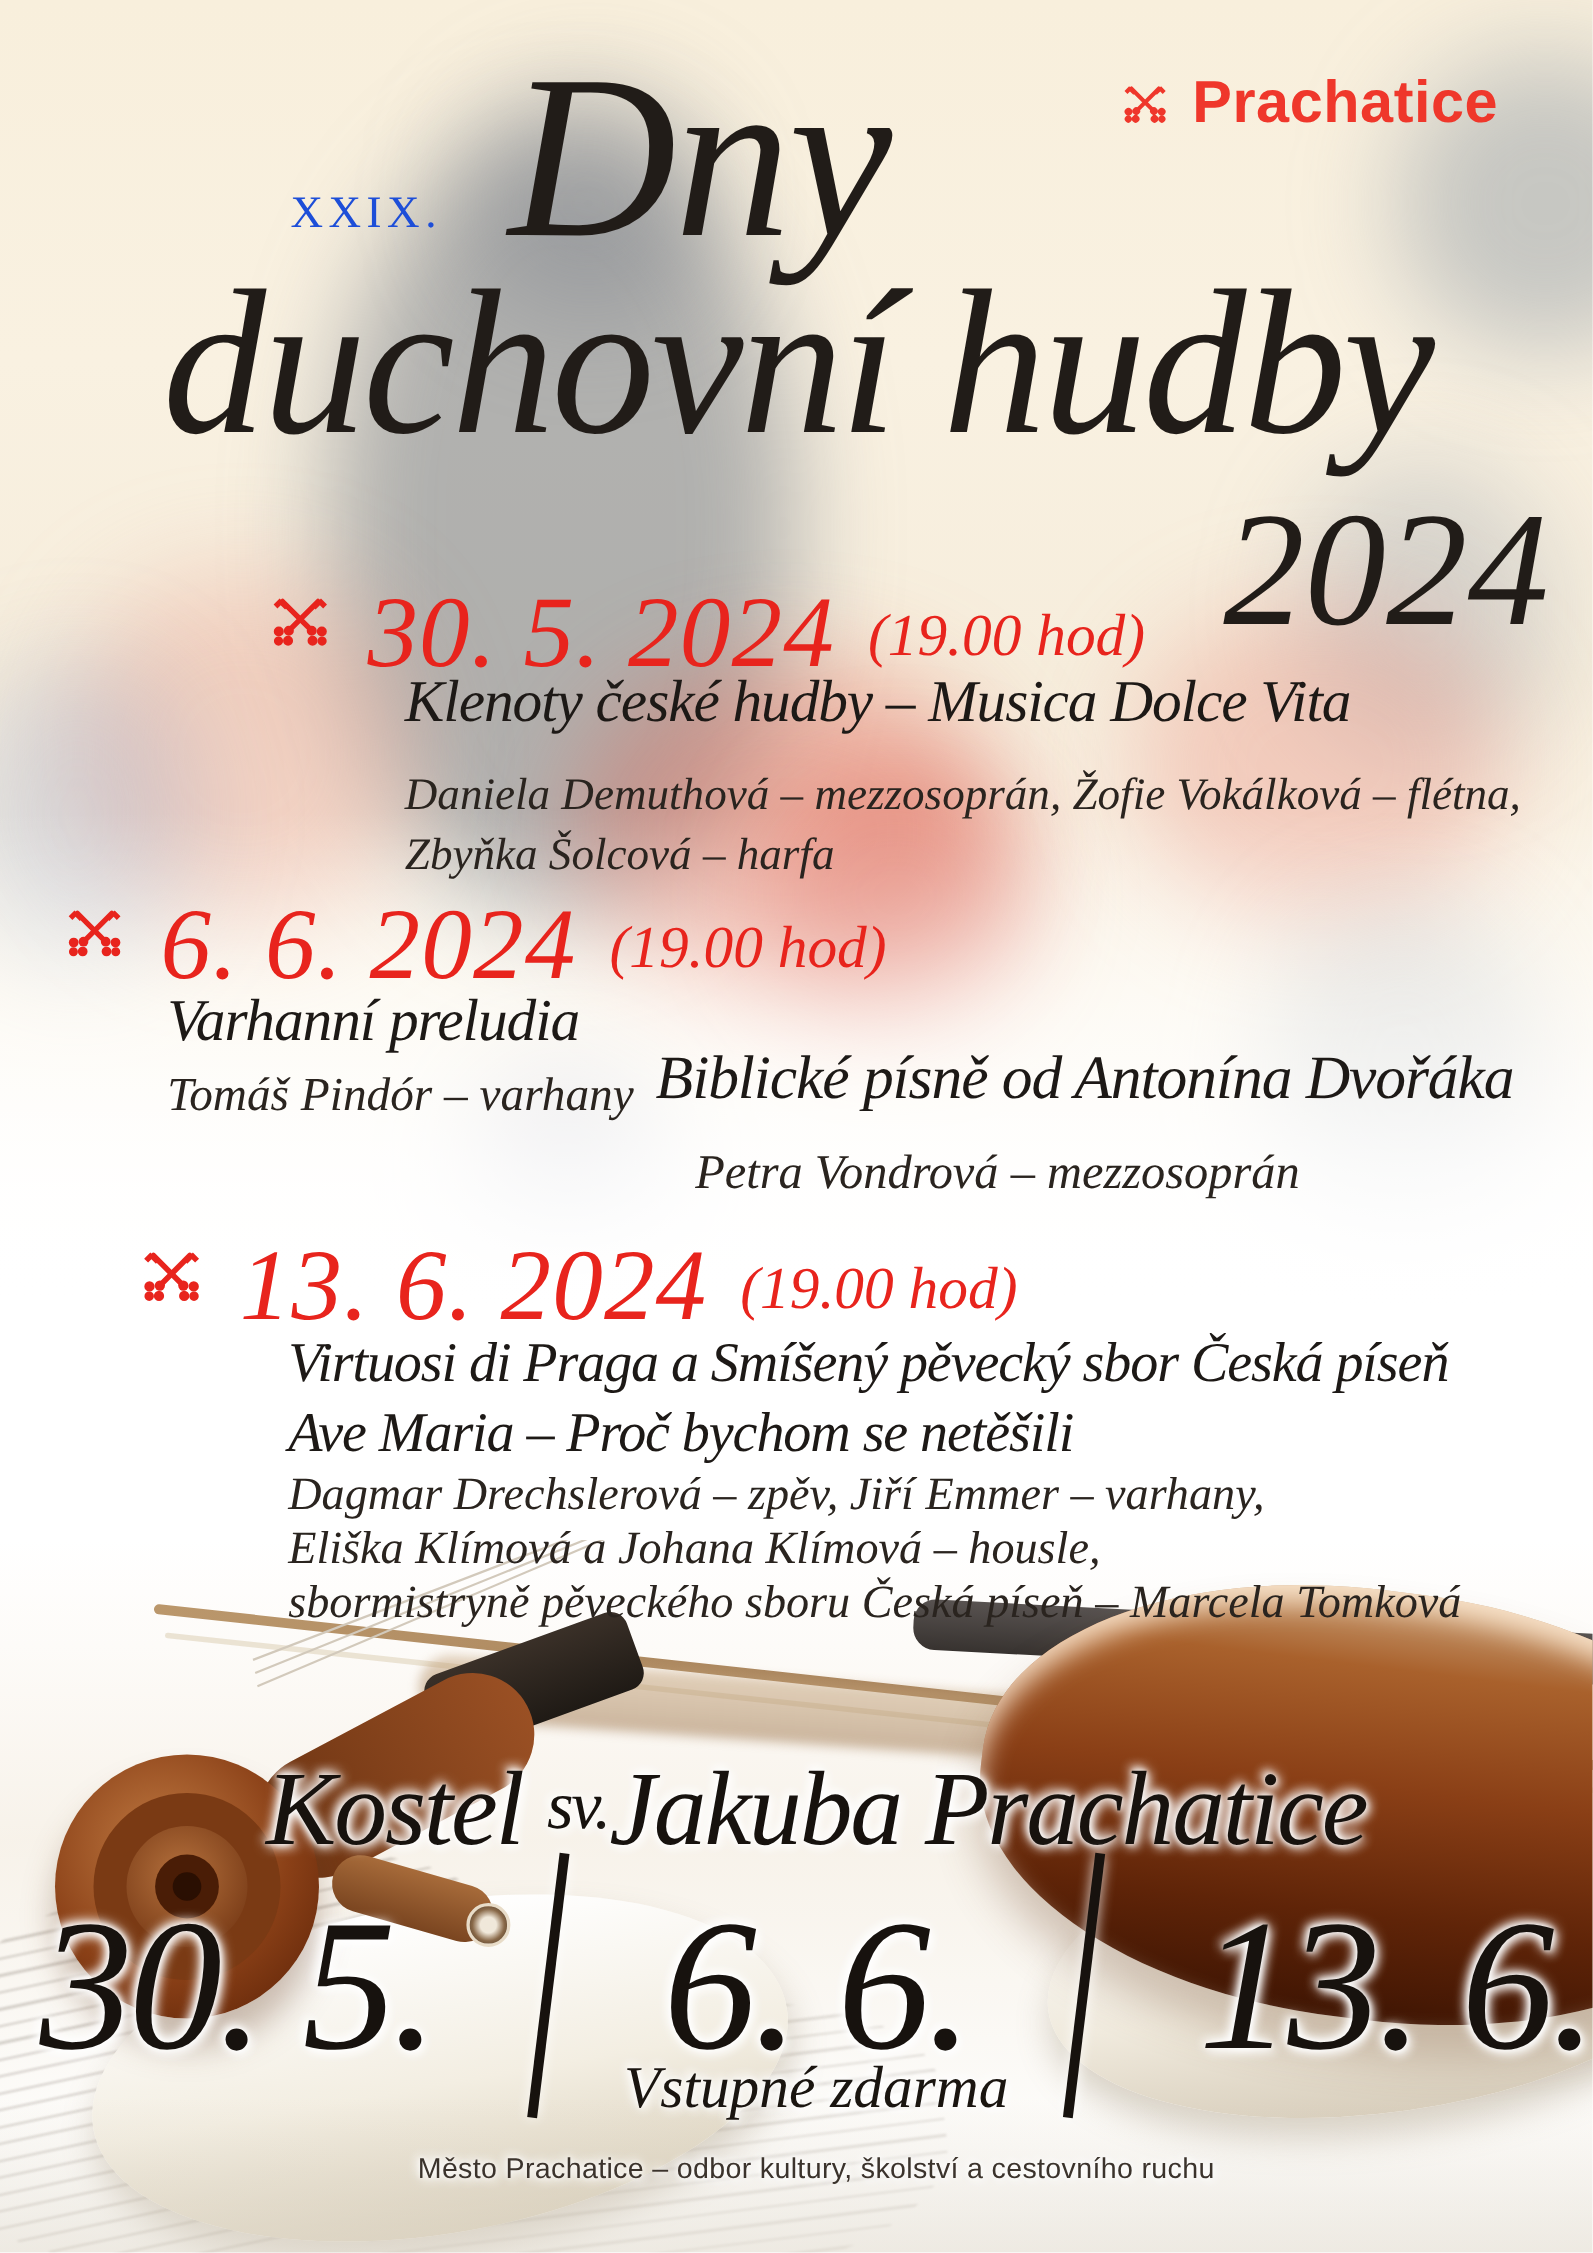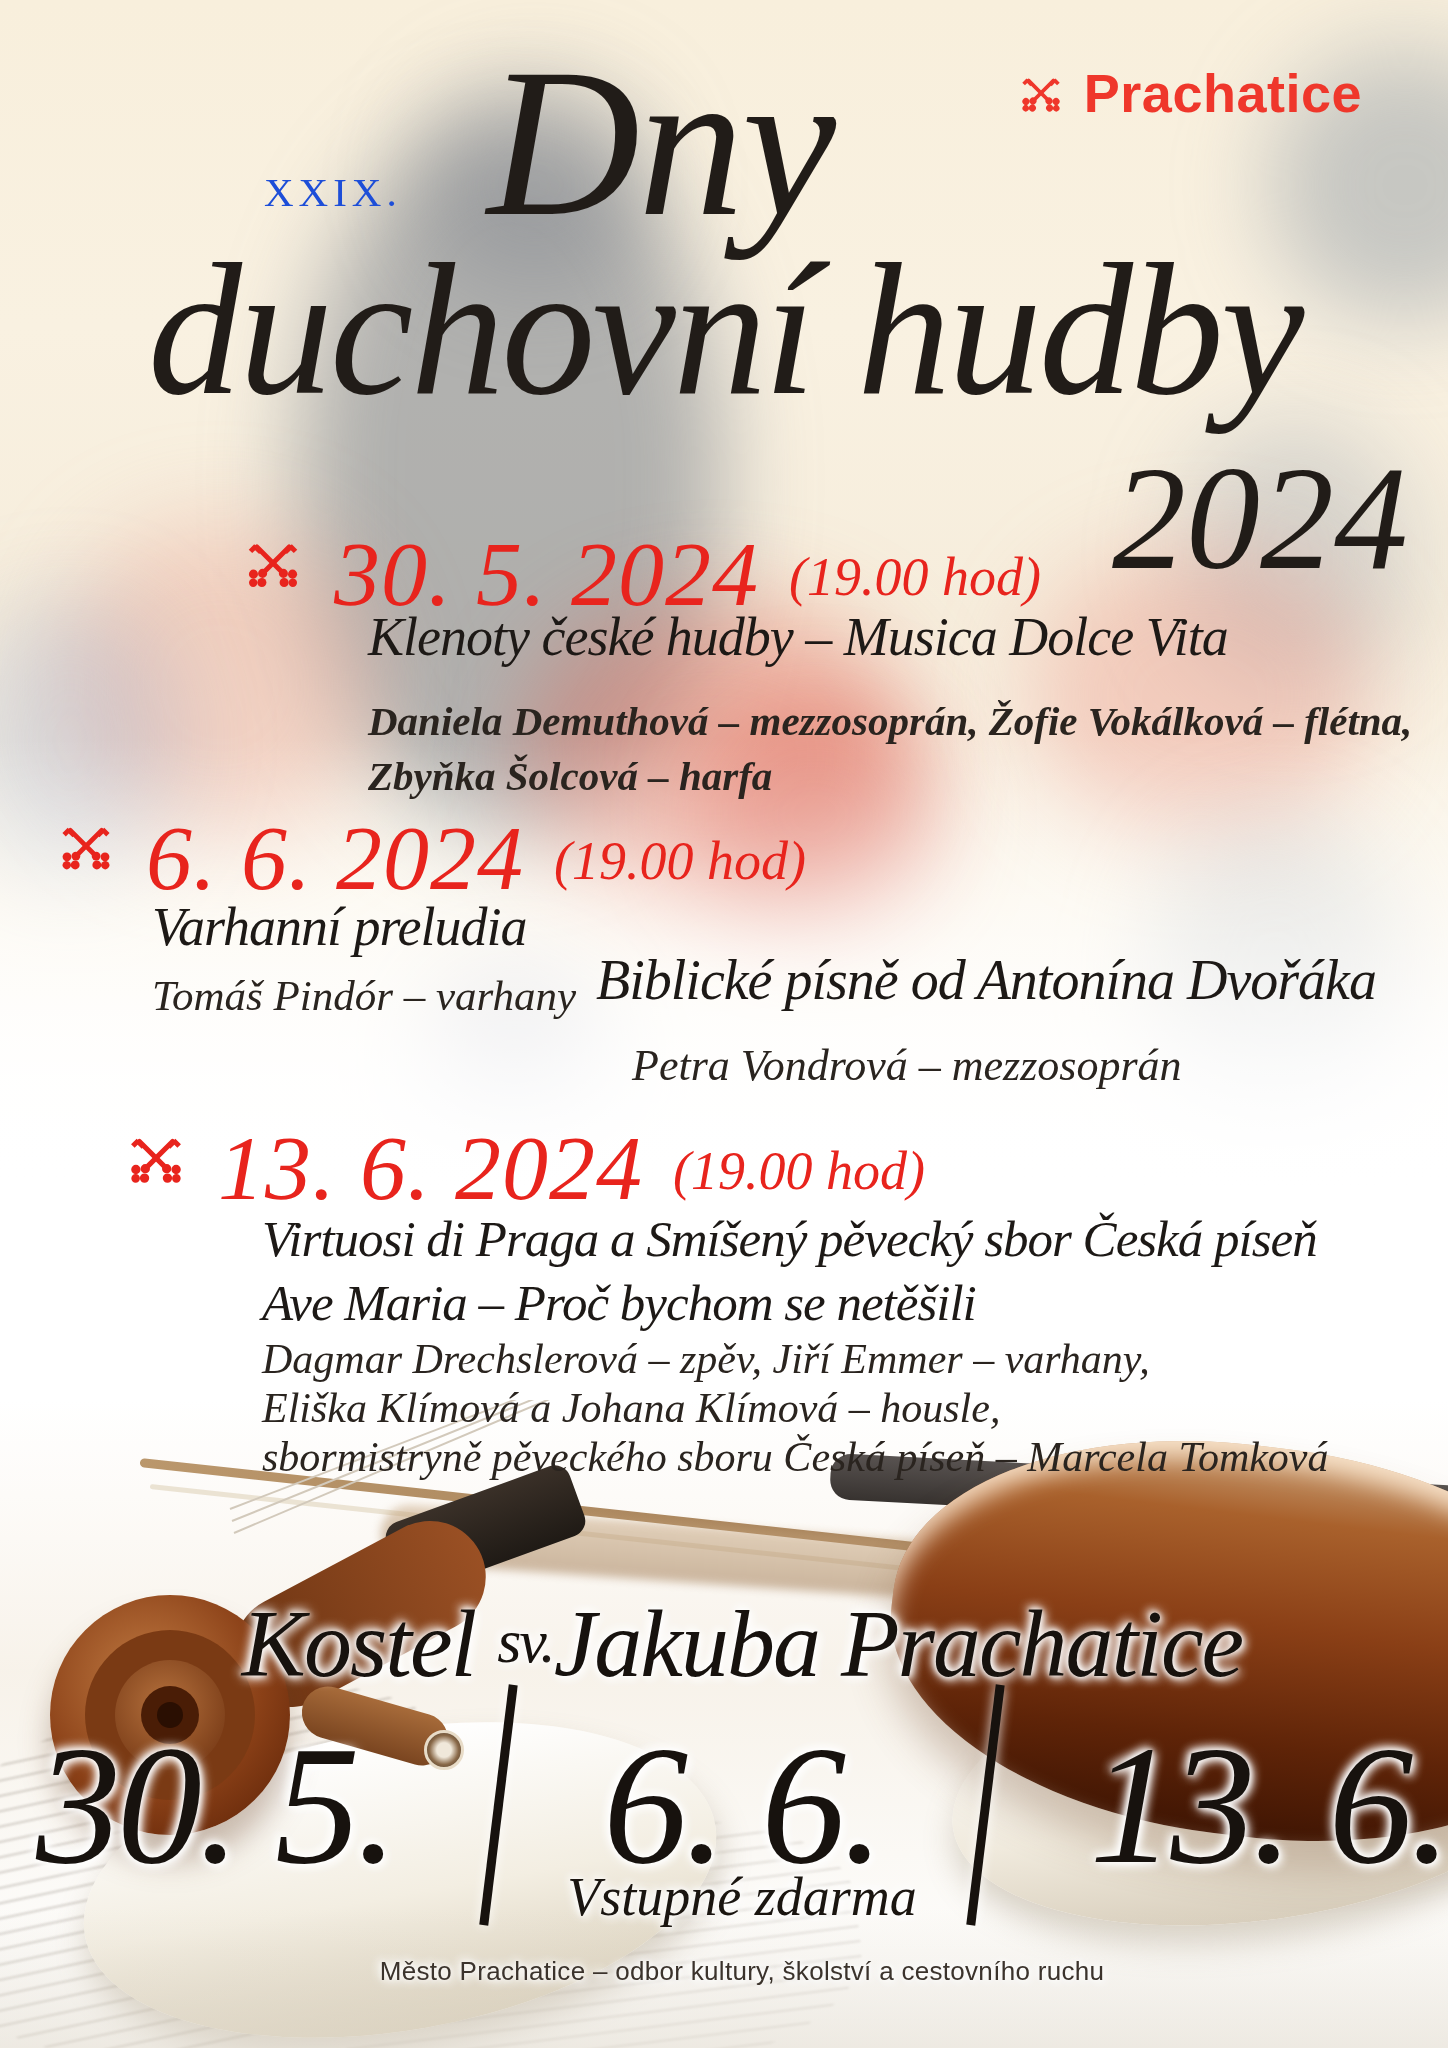--- a/index.html
+++ b/index.html
@@ -72,34 +72,34 @@
   .floor-shadow{position:absolute;left:0;bottom:0;width:100%;height:140px;
     background:linear-gradient(0deg,rgba(223,216,202,.55),rgba(223,216,202,0));}
   
   .txt{position:absolute;white-space:nowrap;z-index:10;}
   .serif-it{font-family:"Liberation Serif",serif;font-style:italic;}
   .logo{top:62px;right:86px;display:flex;align-items:center;gap:16px;z-index:10;}
   .logo .name{font-family:"Liberation Sans",sans-serif;font-size:54px;font-weight:600;color:#ef372b;letter-spacing:.5px;}
   .keys-icon{color:#e8241d;display:block;}
   .logo .keys-icon{color:#ef372b;}
   .numeral{left:264px;top:168px;font-size:41px;letter-spacing:5px;color:#1d4ed8;}
-  .t-word1{left:487px;top:48px;font-size:212px;line-height:.9;letter-spacing:-2px;}
+  .t-word1{left:462px;top:48px;font-size:212px;line-height:.9;letter-spacing:-2px;}
   .t-word2{left:148px;top:236px;font-size:188px;line-height:1;letter-spacing:-3px;}
   .t-year{right:40px;top:444px;font-size:148px;line-height:1;}
   .date-row{position:absolute;display:flex;z-index:10;color:#e8241d;}
   .date-row .date{font-size:92px;line-height:1;letter-spacing:1px;}
   .date-row .time{font-size:54px;line-height:1;padding-top:22px;margin-left:30px;}
   .row-e1{left:238px;top:528px;}
   .row-e2{left:52px;top:812px;}
   .row-e3{left:120px;top:1122px;}
   .date-row .keys-icon{margin-right:26px;}
   .ev-title{font-size:54px;letter-spacing:-1px;color:#1d1916;}
   .e1-title{left:368px;top:606px;}
   .perf{font-size:41px;line-height:55px;color:#2a241f;}
-  .e1-perf{left:368px;top:694px;font-weight:bold;}
+  .e1-perf{left:368px;top:694px;}
   .e2-title{left:152px;top:896px;}
   .e2-left{left:152px;top:968px;font-size:43px;}
   .e2-right-title{left:596px;top:948px;font-size:56px;}
   .e2-right-perf{left:632px;top:1038px;font-size:44px;}
   .e3-title1{left:262px;top:1210px;font-size:51px;}
   .e3-title2{left:262px;top:1274px;font-size:51px;}
   .e3-perf{left:262px;top:1335px;font-size:42px;line-height:49px;}
   .glow{text-shadow:0 0 14px rgba(255,255,255,.95),0 0 5px rgba(255,255,255,.9),3px 3px 9px rgba(255,255,255,.9),-3px -3px 9px rgba(255,255,255,.9);padding-left:36px;}
   .venue{left:0;right:0;top:1588px;text-align:center;font-size:96px;letter-spacing:-2px;color:#17120e;}
   .venue .sv{font-size:62px;vertical-align:14px;}

